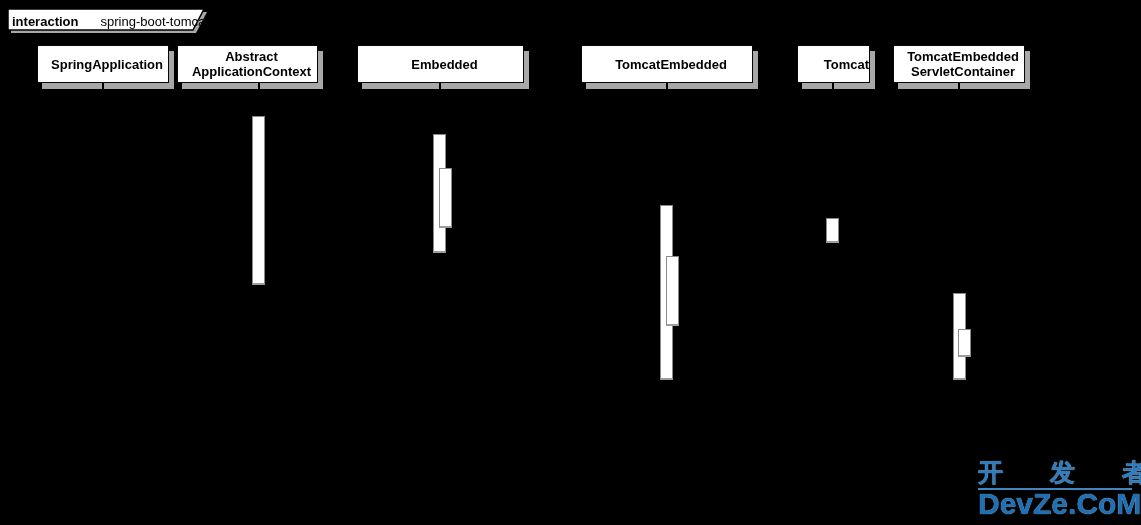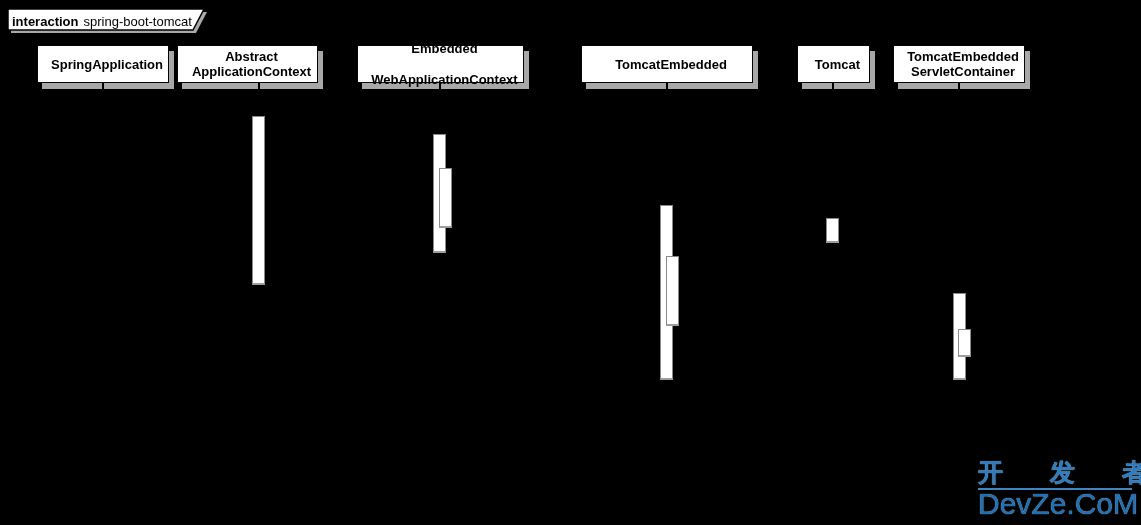--- a/index.html
+++ b/index.html
@@ -14,21 +14,21 @@
   }
 
   
   .interaction-label { position: absolute; left: 5px; top: 6px; width: 215px; height: 32px; }
   .interaction-label svg { position: absolute; left: 0; top: 0; }
   .interaction-text {
     position: absolute; left: 7px; top: 5px; height: 21px;
     display: flex; align-items: center;
     font-size: 13px; color: #000; white-space: nowrap;
   }
-  .interaction-text .kw { font-weight: bold; margin-right: 5px; }
+  .interaction-text .kw { font-weight: bold; margin-right: 22px; }
 
   
   .participant {
     position: absolute; top: 45px; height: 38px;
     background: #ffffff;
     border: 1.5px solid #050505;
     box-shadow: 5px 6px 0 0 #a8a8a8;
     display: flex; flex-direction: column; justify-content: center;
     text-align: center;
     font-size: 13px; font-weight: bold; color: #000;
@@ -65,21 +65,21 @@
     white-space: nowrap;
     text-shadow: 0 0 1px #d5e7f7;
   }
   .watermark .rule {
     display: block; height: 0;
     border-top: 2px solid #3e86c2;
     margin: 1px 0 0 0;
   }
   .watermark .site {
     display: block;
-    font-size: 30px; font-weight: normal; line-height: 27px;
+    font-size: 30px; font-weight: bold; line-height: 27px;
     color: #1d6fb6;
     white-space: nowrap;
     text-shadow: 0 0 1px #d5e7f7;
   }
 </style>
 </head>
 <body>
 
 <div class="stage">
 
@@ -97,26 +97,25 @@
   <div class="participant" style="left:37px;  width:132px;">
     <span>SpringApplication</span>
     <span></span>
   </div>
   <div class="participant" style="left:177px; width:141px;">
     <span>Abstract</span>
     <span>ApplicationContext</span>
   </div>
   <div class="participant" style="left:357px; width:167px;gap:16px;">
     <span>Embedded</span>
-    <span>WebApplicationContext</span>
   </div>
   <div class="participant" style="left:581px; width:172px;">
     <span>TomcatEmbedded</span>
   </div>
-  <div class="participant" style="left:797px; width:73px;">
+  <div class="participant" style="left:797px; width:73px;text-align:right;">
     <span>Tomcat</span>
     <span></span>
   </div>
   <div class="participant" style="left:893px; width:132px;">
     <span>TomcatEmbedded</span>
     <span>ServletContainer</span>
   </div>
 
   <div class="lifeline-tick" style="left:102px;"></div>
   <div class="lifeline-tick" style="left:258px;"></div>

